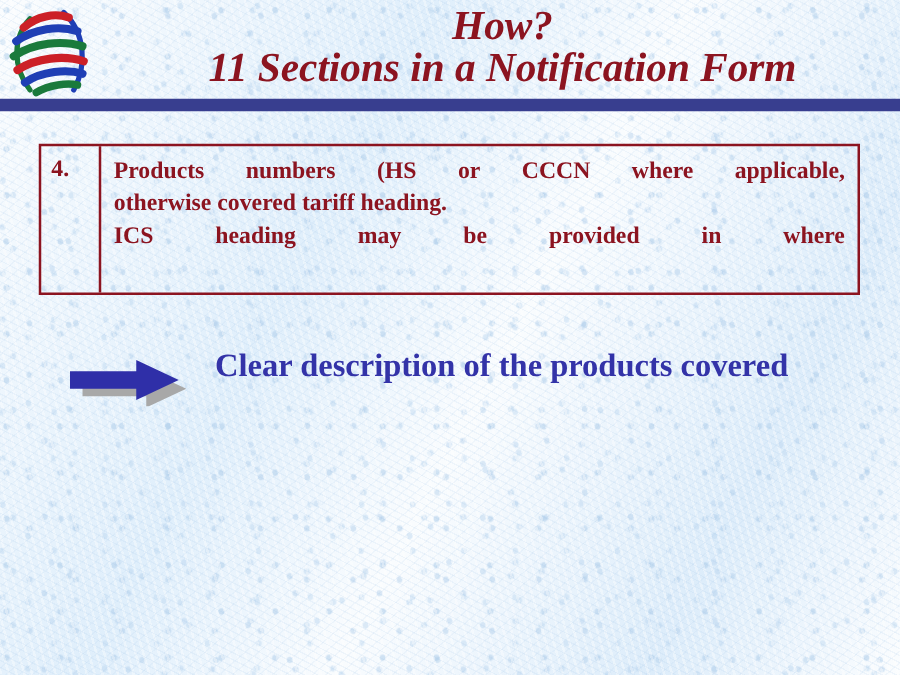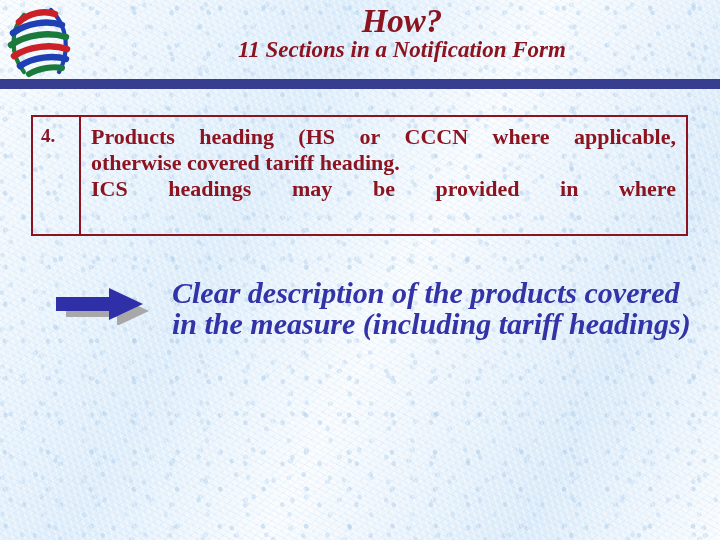--- a/index.html
+++ b/index.html
@@ -65,21 +65,21 @@
     top: 4px;
     width: 624px;
     text-align: center;
     color: #8c1420;
     font-family: "Liberation Serif", serif;
     font-style: italic;
     font-weight: bold;
     line-height: 1.04;
   }
   #title-line1 { font-size: 33px; letter-spacing: 0px; }
-  #title-line2 { font-size: 23px; letter-spacing: 0px; }
+  #title-line2 { font-size: 33px; letter-spacing: 0px; }
 
   #header-rule {
     position: absolute;
     left: 0;
     top: 79px;
     width: 720px;
     height: 10px;
     background: #383e8f;
   }
 
@@ -111,21 +111,21 @@
   }
   #notify-text-cell {
     flex: 1 1 auto;
     box-sizing: border-box;
     padding: 7px 10px 0 10px;
   }
   .notify-line {
     color: #8c1420;
     font-family: "Liberation Serif", serif;
     font-weight: bold;
-    font-size: 22px;
+    font-size: 19px;
     line-height: 26px;
     white-space: nowrap;
   }
   .notify-line.justify {
     display: flex;
     justify-content: space-between;
   }
   .notify-line.justify > span { white-space: pre; }
 
   
@@ -139,23 +139,22 @@
   #arrow-wrap svg { display: block; }
 
   
   #caption {
     position: absolute;
     left: 172px;
     top: 277px;
     width: 500px;
     color: #3333a8;
     font-family: "Liberation Serif", serif;
-    font-style: italic;
-    font-weight: bold;
-    font-size: 30px;
+    font-weight: bold;
+    font-size: 26px;
     line-height: 31px;
   }
   .caption-line { white-space: nowrap; }
 </style>
 </head>
 <body>
 
 <div id="slide">
 
   <div id="texture"></div>
@@ -186,45 +185,44 @@
 
   <div id="header-rule"></div>
 
   <div id="notify-box">
     <div id="notify-num-cell">
       <div id="notify-num">4.</div>
     </div>
     <div id="notify-text-cell">
       <div class="notify-line justify">
         <span>Products</span>
-        <span>heading</span>
+        <span>numbers</span>
         <span>(HS</span>
         <span>or</span>
         <span>CCCN</span>
         <span>where</span>
         <span>applicable,</span>
       </div>
       <div class="notify-line">otherwise covered tariff heading.</div>
       <div class="notify-line justify">
         <span>ICS</span>
-        <span>headings</span>
+        <span>heading</span>
         <span>may</span>
         <span>be</span>
         <span>provided</span>
         <span>in</span>
         <span>where</span>
       </div>
     </div>
   </div>
 
   <div id="arrow-wrap">
     <svg width="98" height="38" viewBox="0 0 98 38" xmlns="http://www.w3.org/2000/svg">
       <polygon points="7,14 58,14 58,5 90,20 58,35 58,26 7,26" fill="#a8a8a8" transform="translate(5,4)"></polygon>
       <polygon points="2,10 55,10 55,1 89,17 55,33 55,24 2,24" fill="#2f2fa8"></polygon>
     </svg>
   </div>
 
   <div id="caption">
     <div class="caption-line">Clear description of the products covered</div>
-    <div class="caption-line">in the measure (including tariff headings)</div>
   </div>
 
 </div>
 
 </body></html>

